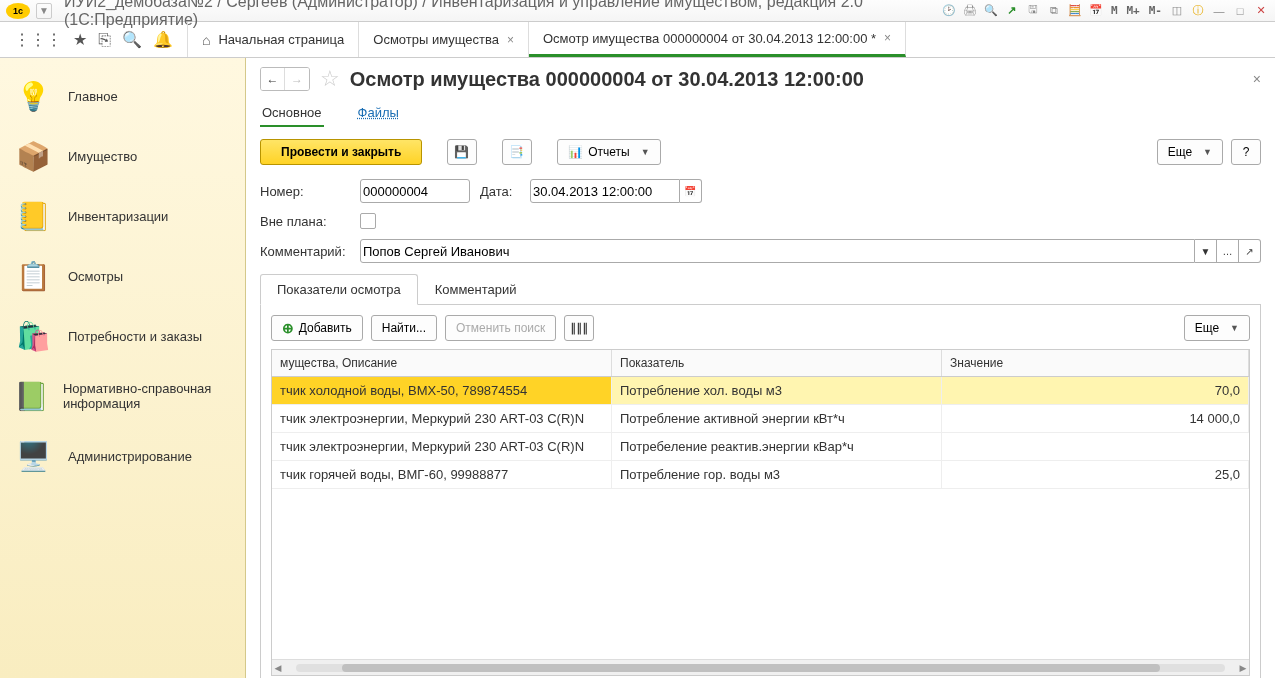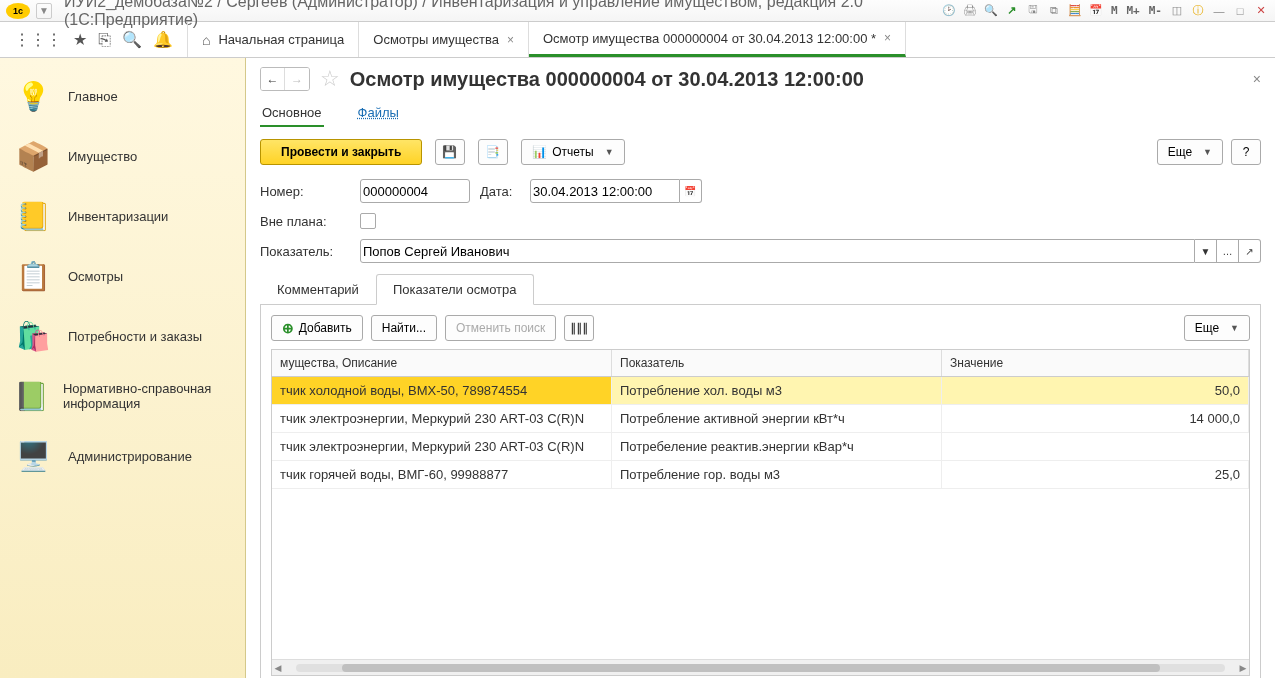--- a/index.html
+++ b/index.html
@@ -44,21 +44,21 @@
   .star-ico { font-size: 22px; color: #ccc; }
   .page-title { font-size: 20px; color: #333; flex: 1; }
   .head-close { font-size: 14px; color: #888; }
   
   .doc-tabs { display: flex; gap: 32px; margin-bottom: 12px; font-size: 13px; }
   .doc-tab { padding: 3px 2px 5px; }
   .doc-tab.active { border-bottom: 2px solid #2a8f2a; }
   .doc-tab.link { color: #1a6db3; text-decoration: underline dotted; }
   
   
-  .action-row { display: flex; gap: 13px; align-items: center; margin-bottom: 14px; }
+  .action-row { display: flex; gap: 25px; align-items: center; margin-bottom: 14px; }
   .btn { border: 1px solid #aaa; border-radius: 3px; background: #fdfdfd; padding: 5px 10px; font-size: 12px; display: flex; align-items: center; gap: 5px; height: 26px; }
   .btn.primary { background: linear-gradient(#ffe566,#ffd326); border-color: #b89400; font-weight: bold; padding: 5px 20px; }
   .btn.icon { padding: 4px 6px; width: 30px; justify-content: center; }
   .btn .arrow { font-size: 9px; color: #555; margin-left: 6px; }
   .action-right { margin-left: auto; display: flex; gap: 8px; }
   
   
   .form-row { display: flex; align-items: center; gap: 10px; margin-bottom: 10px; }
   .form-label { width: 90px; font-size: 13px; }
   .input { border: 1px solid #aaa; border-radius: 3px; padding: 4px 2px; font-size: 13px; height: 24px; background: #fff; }
@@ -223,32 +223,32 @@
         <div class="input-btn">📅</div>
       </div>
     </div>
 
     <div class="form-row">
       <span class="form-label">Вне плана:</span>
       <div class="checkbox"></div>
     </div>
 
     <div class="form-row">
-      <span class="form-label">Показатель:</span>
+      <span class="form-label">Комментарий:</span>
       <div class="input-w" style="flex:1">
         <input class="input" style="flex: 1 1 0%; border-radius: 3px 0px 0px 3px;" value="Попов Сергей Иванович">
         <div class="input-btn" style="border-radius:0">▼</div>
         <div class="input-btn" style="border-radius:0">…</div>
         <div class="input-btn">↗</div>
       </div>
     </div>
 
     <div class="inner-tabs">
+      <div class="inner-tab active">Показатели осмотра</div>
       <div class="inner-tab">Комментарий</div>
-      <div class="inner-tab active">Показатели осмотра</div>
     </div>
 
     <div class="tab-body">
       <div class="grid-actions">
         <button class="btn">
             <span class="plus">⊕</span>
             <span>Добавить</span>
           </button>
         <button class="btn">Найти...</button>
         <button class="btn disabled">Отменить поиск</button>
@@ -263,21 +263,21 @@
       <div class="grid">
         <div class="grid-head">
           <div class="ghcell col1">мущества, Описание</div>
           <div class="ghcell col2">Показатель</div>
           <div class="ghcell col3">Значение</div>
         </div>
         <div class="grid-body" id="grid-body">
             <div class="grow selected">
               <div class="gcell col1">тчик холодной воды, BMX-50, 789874554</div>
               <div class="gcell col2">Потребление хол. воды м3</div>
-              <div class="gcell col3 num">50,0</div>
+              <div class="gcell col3 num">70,0</div>
             </div>
             <div class="grow">
               <div class="gcell col1">тчик электроэнергии, Меркурий 230 ART-03 C(R)N</div>
               <div class="gcell col2">Потребление активной энергии кВт*ч</div>
               <div class="gcell col3 num">14 000,0</div>
             </div>
             <div class="grow">
               <div class="gcell col1">тчик электроэнергии, Меркурий 230 ART-03 C(R)N</div>
               <div class="gcell col2">Потребеление реактив.энергии кВар*ч</div>
             </div>

